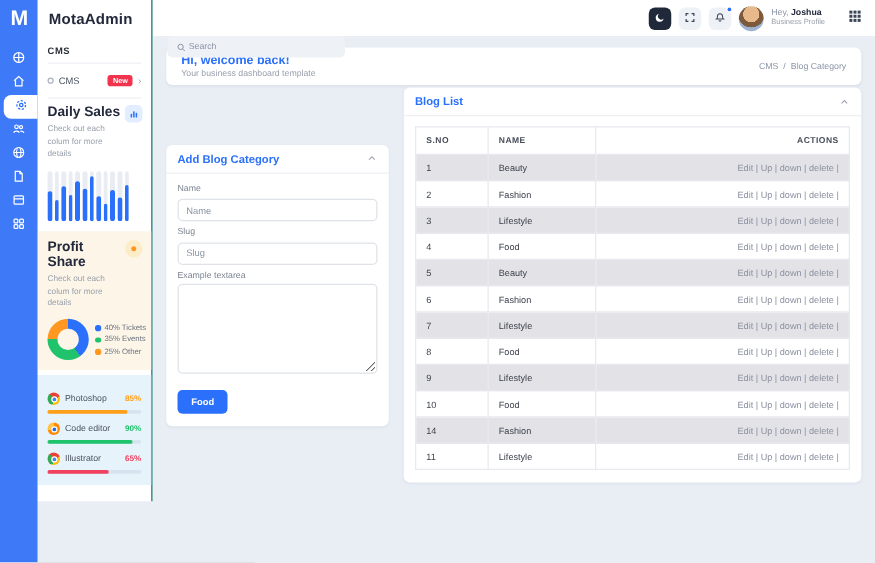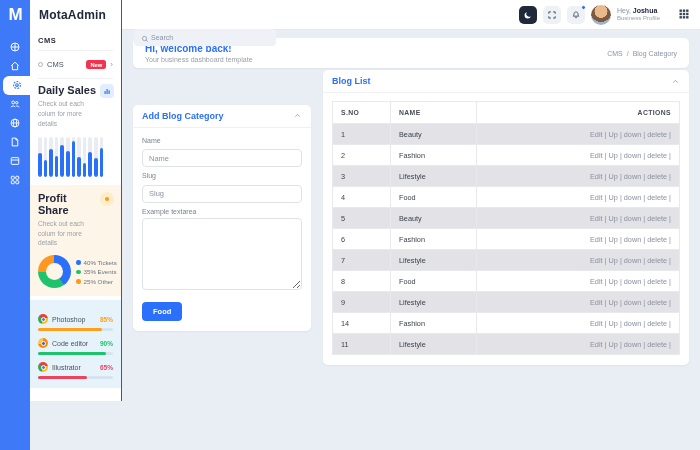--- a/index.html
+++ b/index.html
@@ -463,20 +463,25 @@
                   <td class="col-no">8</td>
     <td class="col-name">Food</td>
     <td class="col-actions">Edit | Up | down | delete |</td>
                 </tr>
                 <tr>
                   <td class="col-no">9</td>
     <td class="col-name">Lifestyle</td>
     <td class="col-actions">Edit | Up | down | delete |</td>
                 </tr>
                 <tr>
+                  <td class="col-no">10</td>
+    <td class="col-name">Food</td>
+    <td class="col-actions">Edit | Up | down | delete |</td>
+                </tr>
+                <tr>
                   <td class="col-no">14</td>
     <td class="col-name">Fashion</td>
     <td class="col-actions">Edit | Up | down | delete |</td>
                 </tr>
                 <tr>
                   <td class="col-no">11</td>
     <td class="col-name">Lifestyle</td>
     <td class="col-actions">Edit | Up | down | delete |</td>
                 </tr>
               </tbody>

